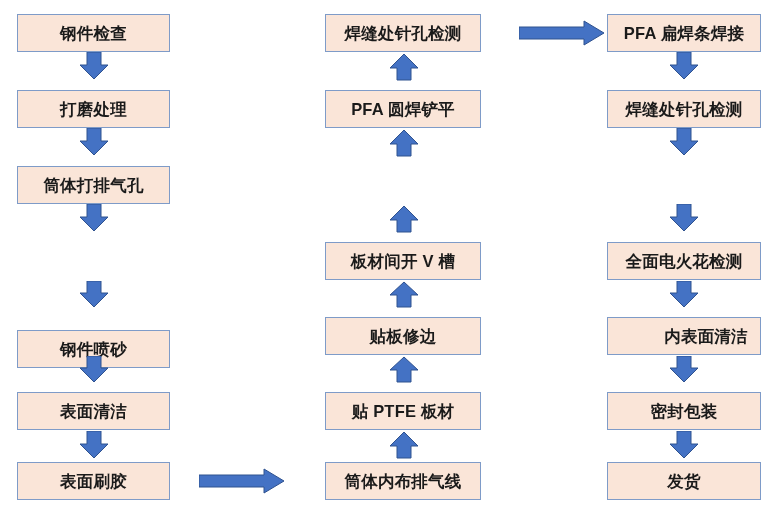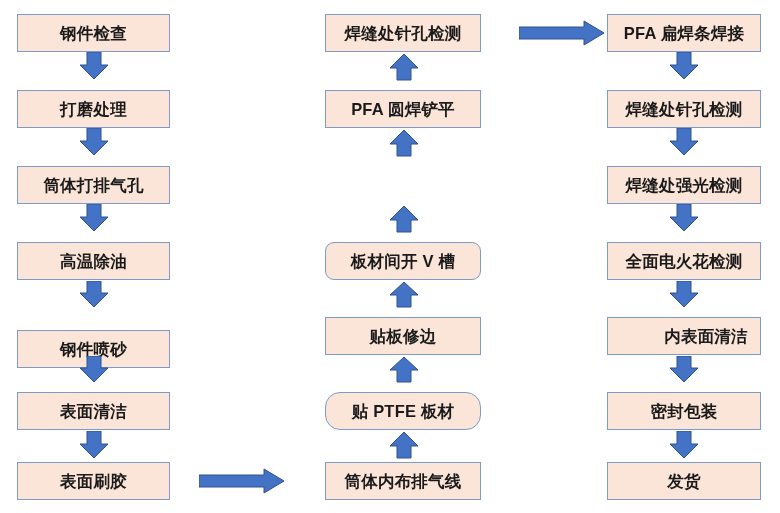--- a/index.html
+++ b/index.html
@@ -53,21 +53,20 @@
   .h-arrow svg { display: block; width: 100%; height: 26px; }
 </style>
 </head>
 <body>
 
 <div id="flowchart-canvas">
 
   <div class="node-box col-a" style="top:14px;">钢件检查</div>
   <div class="node-box col-a" style="top:90px;">打磨处理</div>
   <div class="node-box col-a" style="top:166px;">筒体打排气孔</div>
-  <div class="node-box col-a" style="top:242px;">高温除油</div>
   <div class="node-box col-a" style="top:330px;">钢件喷砂</div>
   <div class="node-box col-a" style="top:392px;">表面清洁</div>
   <div class="node-box col-a" style="top:462px;">表面刷胶</div>
 
   <div class="v-arrow" style="left:79px; top:52px;">
       <svg viewBox="0 0 30 28">
         <polygon points="8,0 22,0 22,13 29,13 15,27 1,13 8,13" fill="#4472C4" stroke="#2F528F" stroke-width="1"></polygon>
       </svg>
     </div>
   <div class="v-arrow" style="left:79px; top:128px;">
@@ -97,23 +96,23 @@
     </div>
 
   <div class="h-arrow" style="left:199px; top:468px; width:86px;">
     <svg viewBox="0 0 86 26" preserveAspectRatio="none">
         <polygon points="0,7 65,7 65,1 85,13 65,25 65,19 0,19" fill="#4472C4" stroke="#2F528F" stroke-width="1"></polygon>
       </svg>
   </div>
 
   <div class="node-box col-b" style="top:14px;">焊缝处针孔检测</div>
   <div class="node-box col-b" style="top:90px;">PFA 圆焊铲平</div>
-  <div class="node-box col-b" style="top:242px;border-radius:9px;">板材间开 V 槽</div>
+  <div class="node-box col-b" style="top:242px;">板材间开 V 槽</div>
   <div class="node-box col-b" style="top:317px;text-align:right;">贴板修边</div>
-  <div class="node-box col-b" style="top:392px;border-radius:15px;">贴 PTFE 板材</div>
+  <div class="node-box col-b" style="top:392px;">贴 PTFE 板材</div>
   <div class="node-box col-b" style="top:462px;">筒体内布排气线</div>
 
   <div class="v-arrow" style="left:389px; top:53px;">
       <svg viewBox="0 0 30 28">
         <polygon points="15,1 29,15 22,15 22,27 8,27 8,15 1,15" fill="#4472C4" stroke="#2F528F" stroke-width="1"></polygon>
       </svg>
     </div>
   <div class="v-arrow" style="left:389px; top:129px;">
       <svg viewBox="0 0 30 28">
         <polygon points="15,1 29,15 22,15 22,27 8,27 8,15 1,15" fill="#4472C4" stroke="#2F528F" stroke-width="1"></polygon>
@@ -141,21 +140,20 @@
     </div>
 
   <div class="h-arrow" style="left:519px; top:20px; width:86px;">
     <svg viewBox="0 0 86 26" preserveAspectRatio="none">
         <polygon points="0,7 65,7 65,1 85,13 65,25 65,19 0,19" fill="#4472C4" stroke="#2F528F" stroke-width="1"></polygon>
       </svg>
   </div>
 
   <div class="node-box col-c" style="top:14px;">PFA 扁焊条焊接</div>
   <div class="node-box col-c" style="top:90px;">焊缝处针孔检测</div>
-  <div class="node-box col-c" style="top:166px;">焊缝处强光检测</div>
   <div class="node-box col-c" style="top:242px;">全面电火花检测</div>
   <div class="node-box col-c" style="top:317px;padding-left:44px;">内表面清洁</div>
   <div class="node-box col-c" style="top:392px;">密封包装</div>
   <div class="node-box col-c" style="top:462px;">发货</div>
 
   <div class="v-arrow" style="left:669px; top:52px;">
       <svg viewBox="0 0 30 28">
         <polygon points="8,0 22,0 22,13 29,13 15,27 1,13 8,13" fill="#4472C4" stroke="#2F528F" stroke-width="1"></polygon>
       </svg>
     </div>

